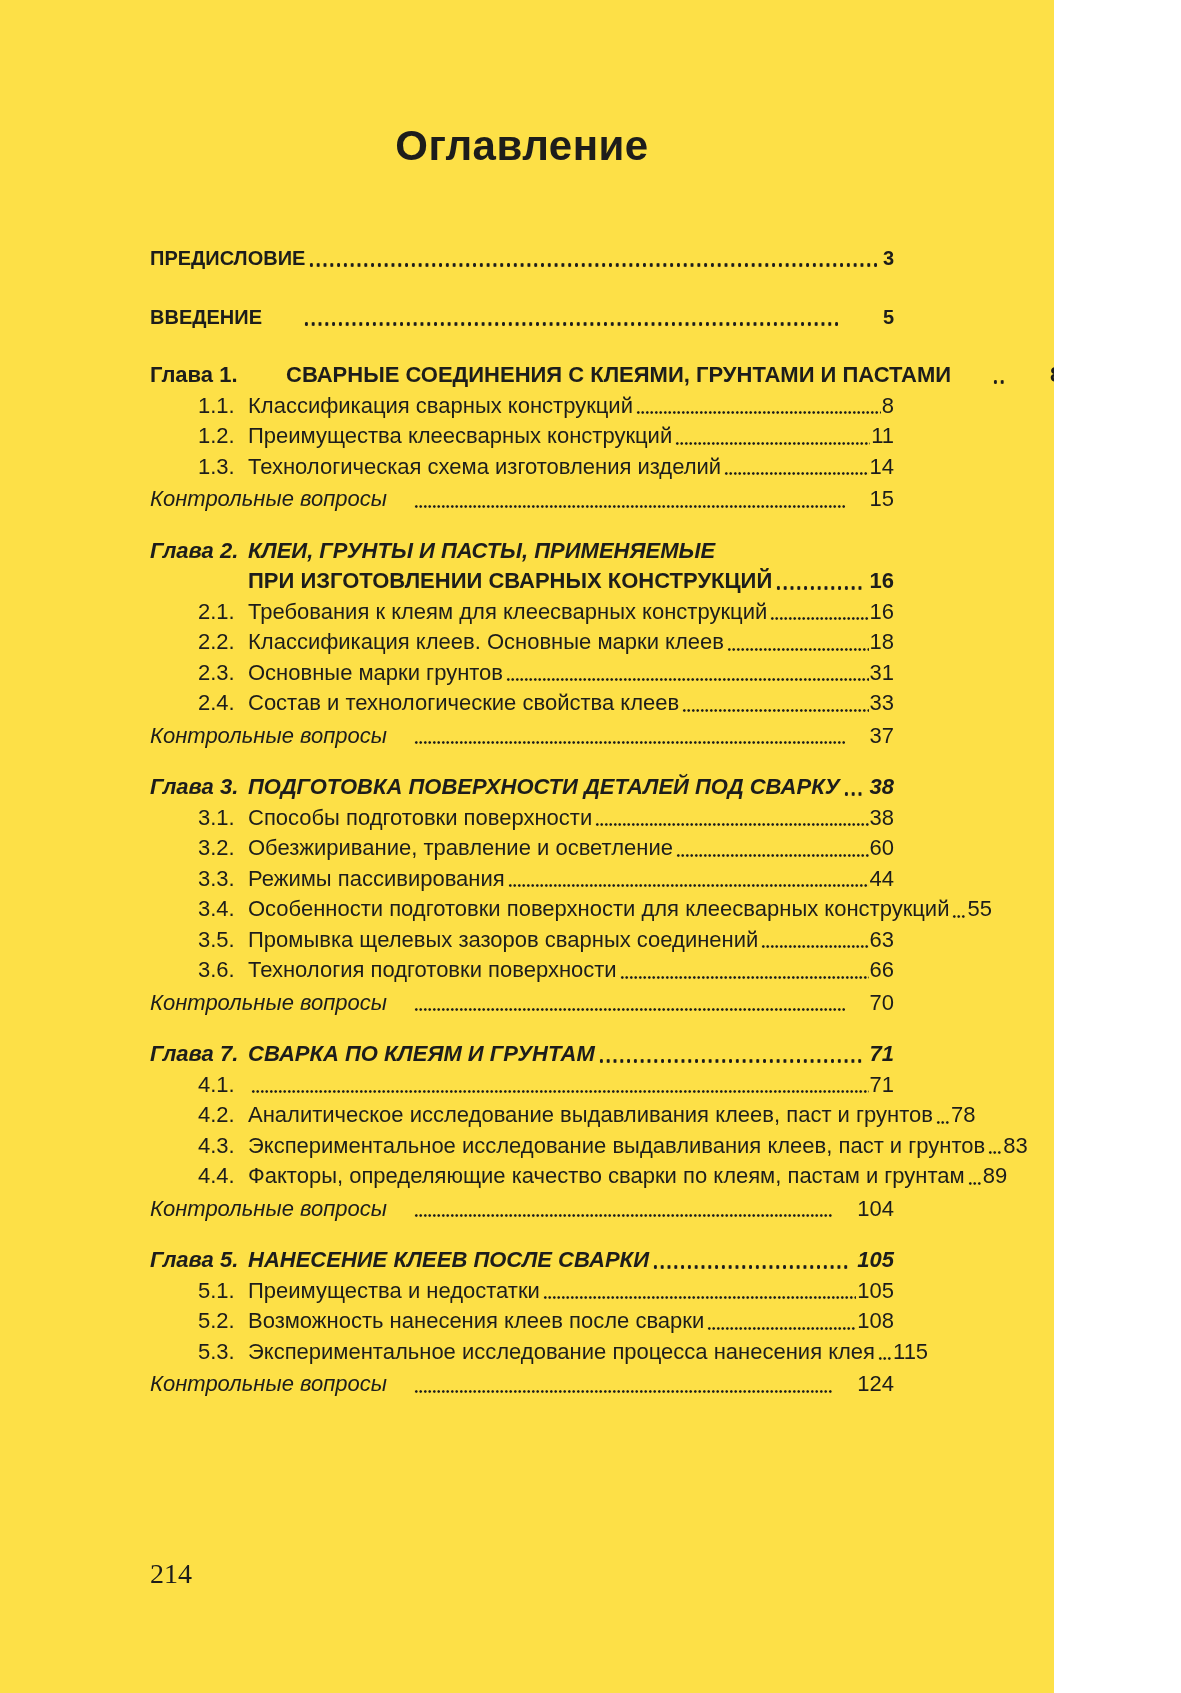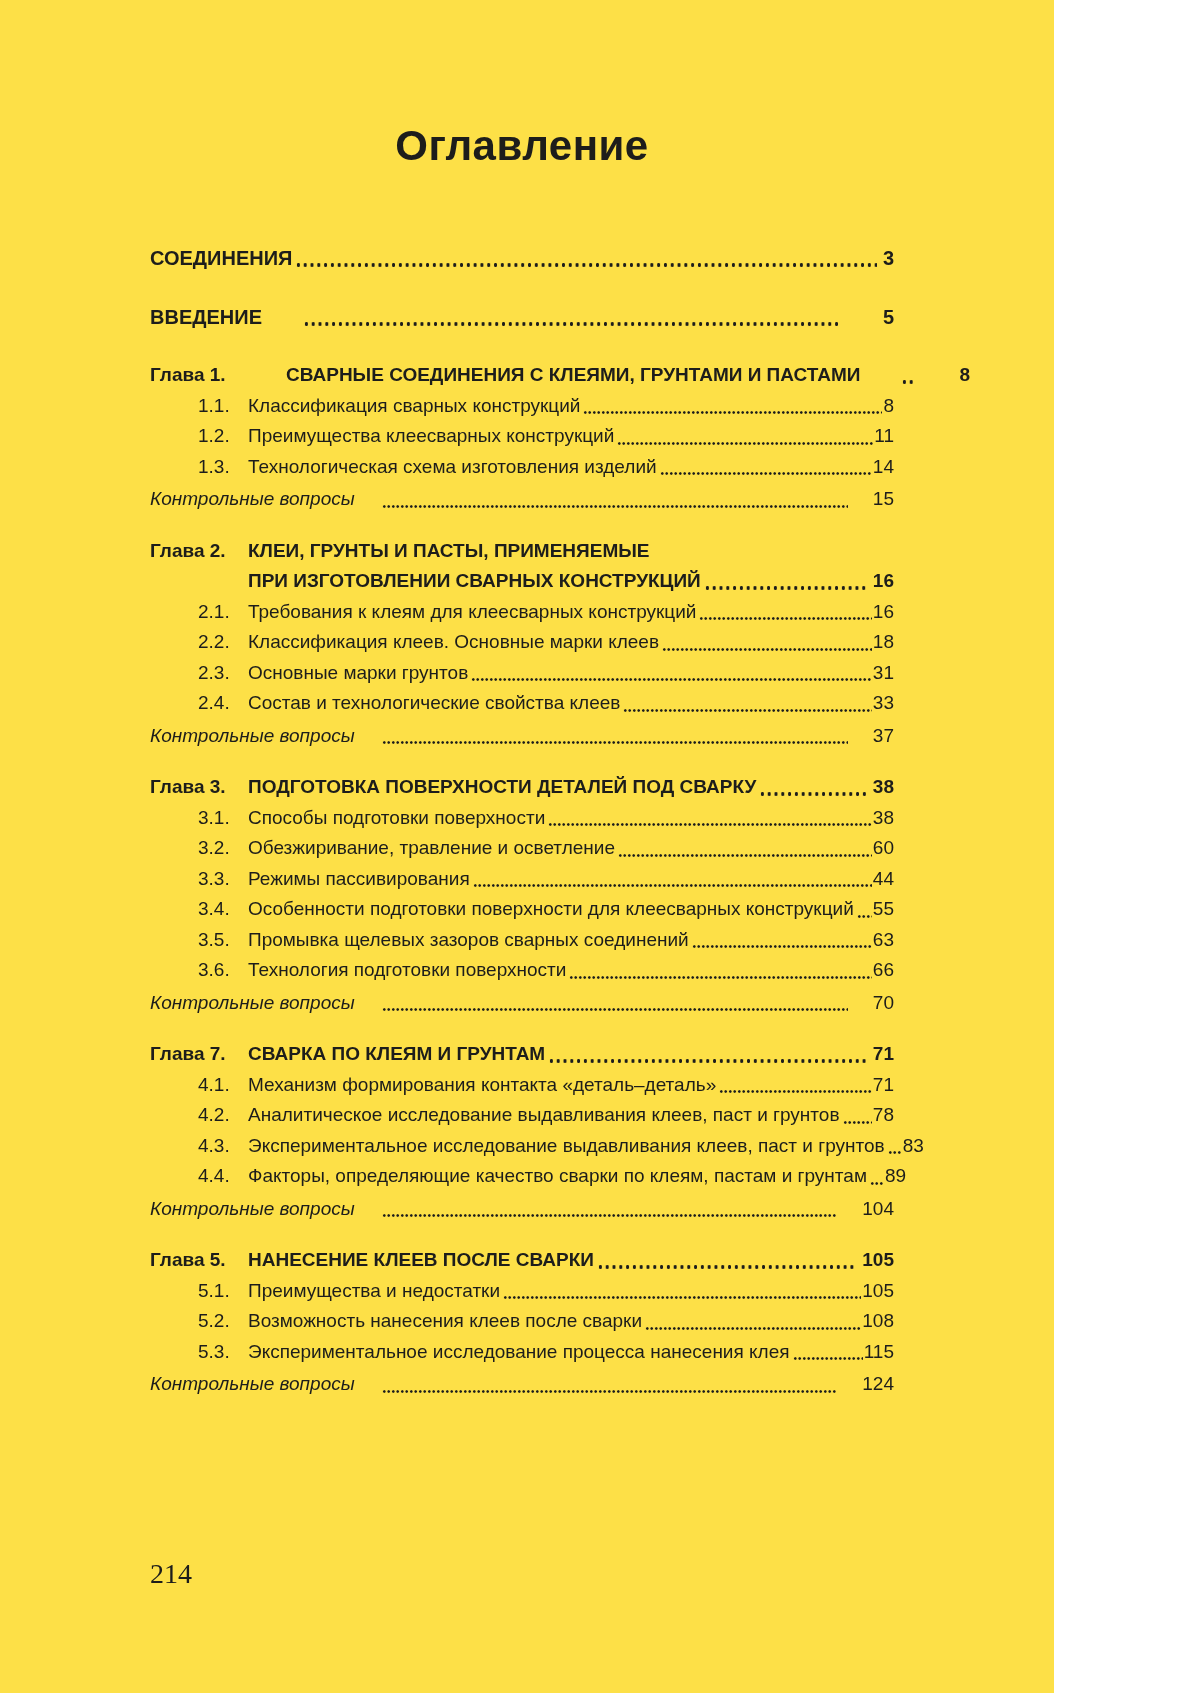--- a/index.html
+++ b/index.html
@@ -27,26 +27,26 @@
   .toc {
     position: absolute;
     top: 243px;
     left: 150px;
     right: 160px;
   }
   .row {
     display: flex;
     align-items: stretch;
     line-height: 30.5px;
-    font-size: 19px;
+    font-size: 22px;
     white-space: nowrap;
   }
   .row.bold { font-weight: 700; font-size: 20px; }
   .gap-lg { margin-top: 28px; gap: 38px; }
-  .gap-ch { margin-top: 21px; }
+  .gap-ch { margin-top: 21px; font-style: italic; }
   .gap-q  { margin-top: 2px; gap: 24px; }
   .ch-num  { flex: 0 0 98px; font-weight: 700; }
   .sec-pad { flex: 0 0 48px; }
   .sec-num { flex: 0 0 50px; }
   .q-label { font-style: italic; }
   .pg { flex: 0 0 auto; }
   .dots {
     flex: 1 1 auto;
     min-width: 14px;
     margin: 0 1px 0 3px;
@@ -74,21 +74,21 @@
 </head>
 <body>
 
 <div class="page">
 
   <h1 class="doc-title">Оглавление</h1>
 
   <div class="toc">
 
     <div class="row bold">
-      <span>СОЕДИНЕНИЯ</span>
+      <span>ПРЕДИСЛОВИЕ</span>
       <span class="dots b"></span>
       <span class="pg">3</span>
     </div>
     <div class="row bold gap-lg">
       <span>ВВЕДЕНИЕ</span>
       <span class="dots b"></span>
       <span class="pg">5</span>
     </div>
 
     <div class="row gap-lg">
@@ -224,21 +224,20 @@
 
     <div class="row gap-ch">
       <span class="ch-num">Глава 7.</span>
       <span style="font-weight:700">СВАРКА ПО КЛЕЯМ И ГРУНТАМ</span>
       <span class="dots b"></span>
       <span class="pg" style="font-weight:700">71</span>
     </div>
     <div class="row">
       <span class="sec-pad"></span>
       <span class="sec-num">4.1.</span>
-      <span>Механизм формирования контакта «деталь–деталь»</span>
       <span class="dots"></span>
       <span class="pg">71</span>
     </div>
     <div class="row">
       <span class="sec-pad"></span>
       <span class="sec-num">4.2.</span>
       <span>Аналитическое исследование выдавливания клеев, паст и грунтов</span>
       <span class="dots"></span>
       <span class="pg">78</span>
     </div>

